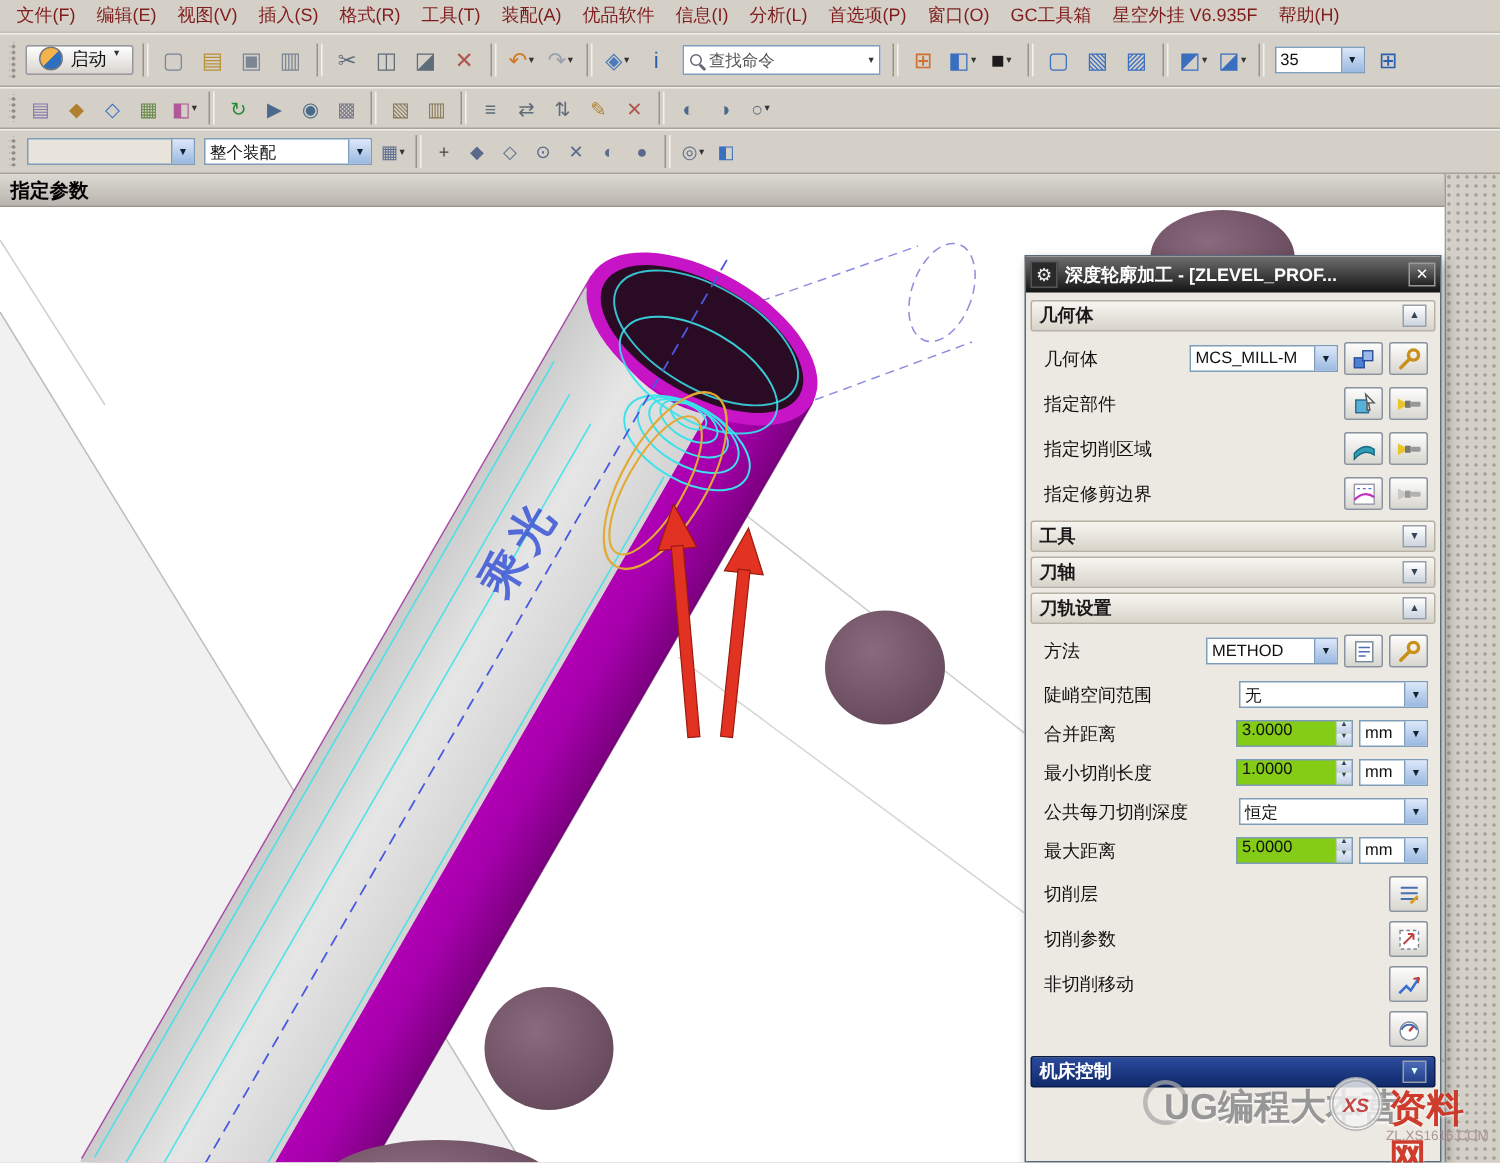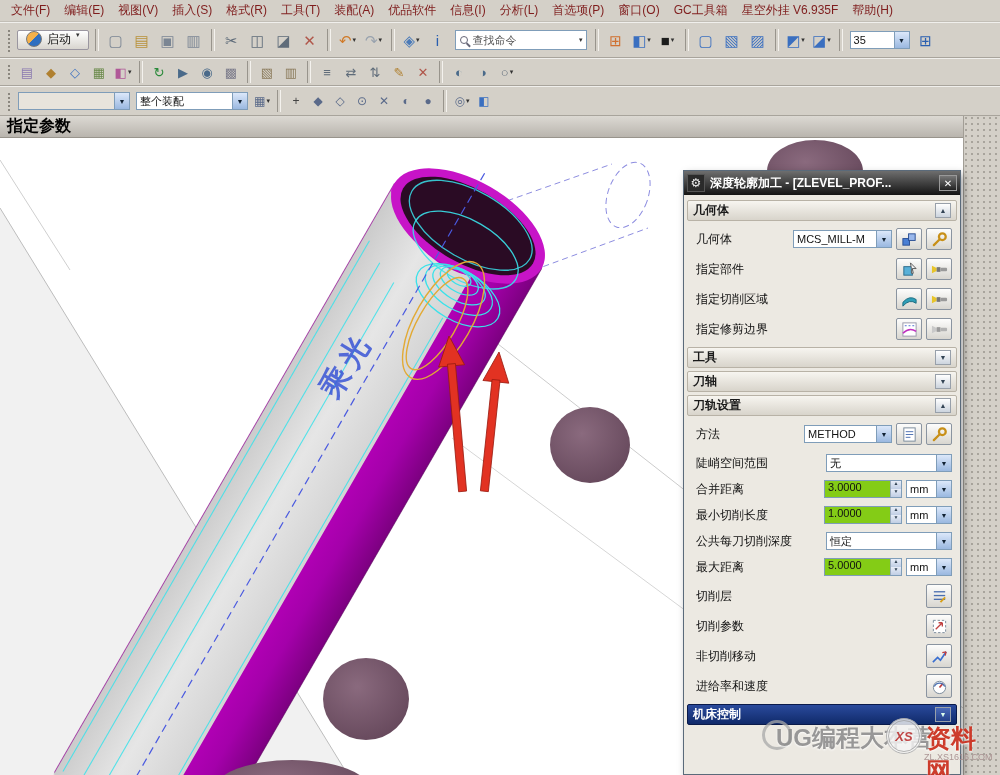--- a/index.html
+++ b/index.html
@@ -33,21 +33,21 @@
 
 .combo{display:flex;align-items:center;height:18px;background:#fff;border:1px solid #7f9db9;font-size:11px;color:#111}
 .combo .val{flex:1;padding:0 3px;white-space:nowrap;overflow:hidden}
 .combo .arw{width:15px;align-self:stretch;background:linear-gradient(#dce8fa,#9ab8e0);border-left:1px solid #7f9db9;display:flex;align-items:center;justify-content:center;font-size:7px;color:#123}
 .combo.dis{background:#e8e4dc;color:#777}
 .tbcombo{margin:0 3px}
 
 
 .main{flex:1;display:flex;min-height:0}
 .left{width:963px;display:flex;flex-direction:column;min-width:0}
-.cue{height:22px;background:linear-gradient(#dcd9d3,#b9b5ae);border-bottom:1px solid #98948c;font-size:16px;font-weight:bold;color:#000;display:flex;align-items:center;padding:0 7px}
+.cue{height:22px;background:linear-gradient(#dcd9d3,#b9b5ae);border-bottom:1px solid #98948c;font-size:13px;font-weight:bold;color:#000;display:flex;align-items:center;padding:0 7px}
 .viewport{flex:1;position:relative;background:#ffffff;overflow:hidden}
 .vpsvg{display:block}
 .rightstrip{width:37px;background-color:#d4d0c8;border-left:1px solid #a29e96;background-image:radial-gradient(circle at 2px 2px,#a8a49c 1px,transparent 1.3px);background-size:6px 6px}
 
 
 .dialog{position:absolute;left:683px;top:170px;width:278px;height:605px;background:#ece9e2;border:1px solid #5a6a7a;box-shadow:3px 4px 8px rgba(0,0,0,.35);z-index:5;display:flex;flex-direction:column;overflow:hidden}
 .dtitle{height:24px;flex:none;background:linear-gradient(#6e6e6e,#141414);display:flex;align-items:center;gap:5px;padding:0 3px;color:#fff;font-size:12px;font-weight:bold}
 .dgear{width:18px;height:18px;background:#2a2a2a;border:1px solid #555;color:#eee;font-size:12px;display:flex;align-items:center;justify-content:center}
 .dtt{flex:1;white-space:nowrap;overflow:hidden}
 .dclose{width:18px;height:16px;background:linear-gradient(#777,#222);border:1px solid #999;color:#fff;font-size:10px;display:flex;align-items:center;justify-content:center}
@@ -614,21 +614,20 @@
         <span class="lbl">非切削移动</span>
         <div class="ibtn big mla">
           <svg viewBox="0 0 18 18">
               <path d="M2 15 L7 10 L10 13 L16 4" stroke="#3a6fd0" fill="none" stroke-width="1.8"></path>
               <path d="M16 4 l-4 1 M16 4 l-1 4" stroke="#c04040" stroke-width="1.4" fill="none"></path>
             </svg>
         </div>
       </div>
 
       <div class="drow">
-        <span class="lbl">进给率和速度</span>
         <div class="ibtn big mla">
           <svg viewBox="0 0 18 18">
               <circle cx="9" cy="10" r="6.5" fill="#fff" stroke="#789"></circle>
               <path d="M9 10 L12.5 6" stroke="#c04040" stroke-width="1.8"></path>
               <path d="M3.5 9 a6 6 0 0 1 11 0" fill="none" stroke="#4a6fb0" stroke-width="1.4"></path>
             </svg>
         </div>
       </div>
 
       <div class="sech machine">

